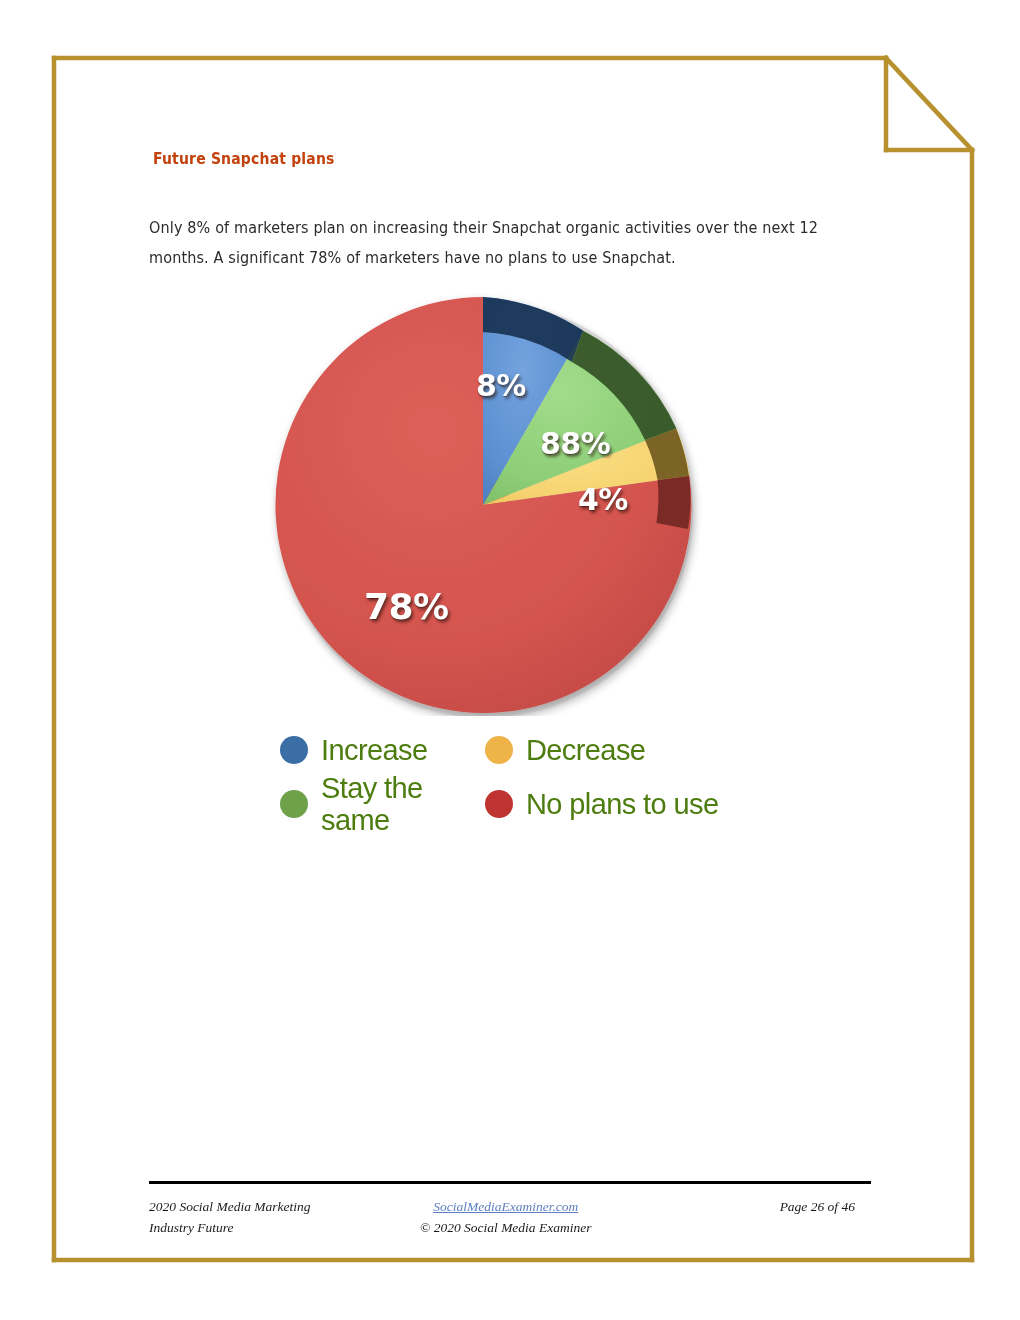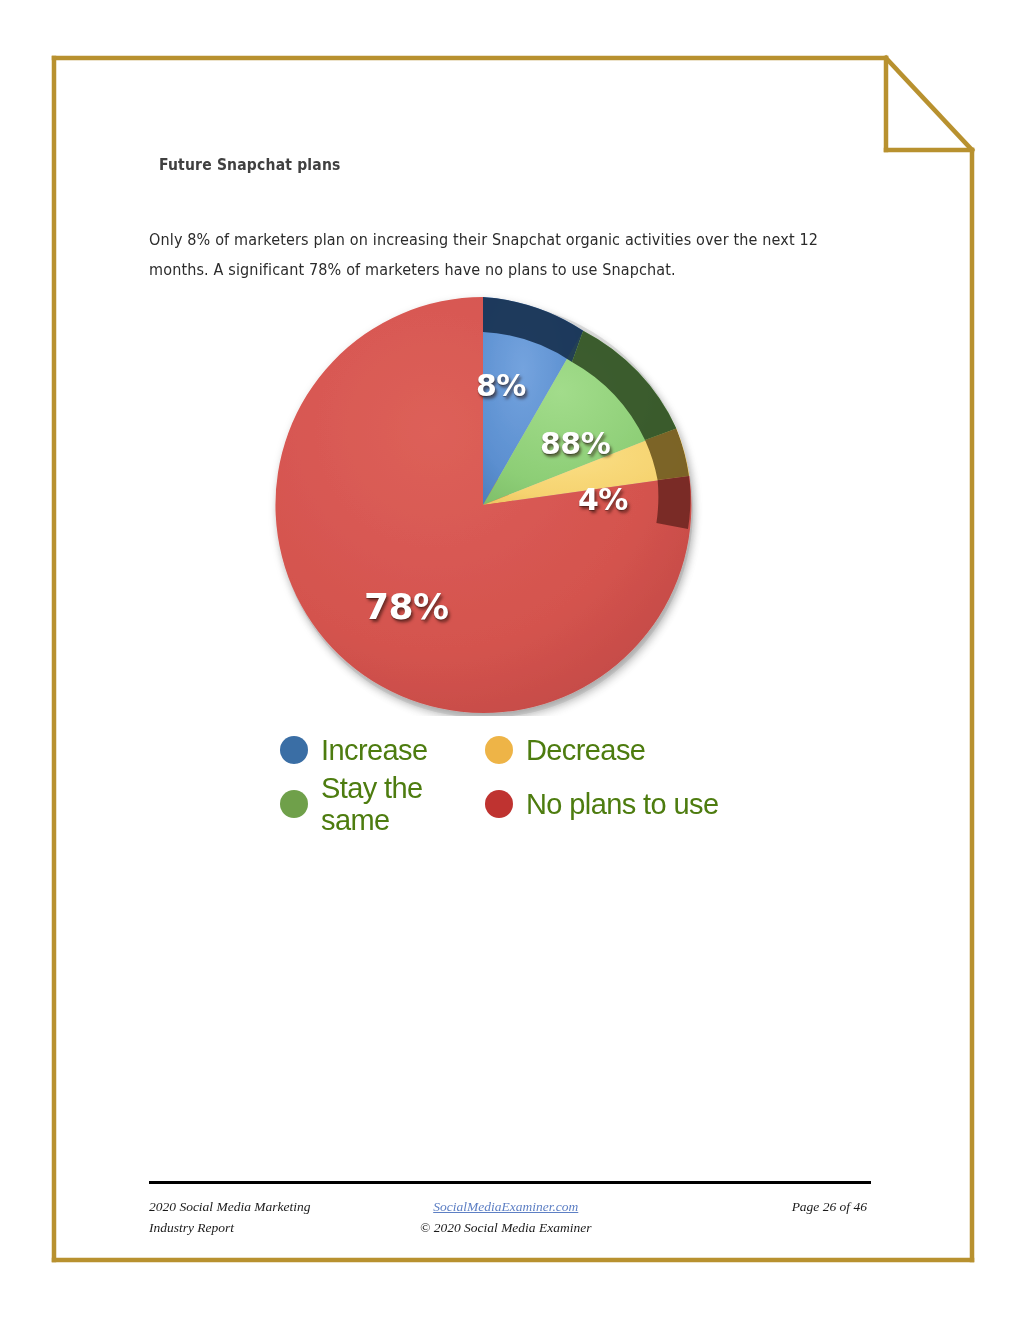--- a/index.html
+++ b/index.html
@@ -11,22 +11,22 @@
     overflow:hidden;
   }
   .page{position:relative;width:1020px;height:1320px;background:#fff;}
 
   
   .border-svg{position:absolute;left:0;top:0;width:1020px;height:1320px;pointer-events:none;}
 
   
   .content{position:absolute;left:149px;top:146px;width:722px;}
   .heading{
-    font-size:15.5px;font-weight:bold;color:#404040;
-    letter-spacing:.2px;margin:10px;
+    font-size:15.5px;font-weight:bold;color:#c2410c;
+    letter-spacing:.2px;margin:4px;
     font-family:"DejaVu Sans Condensed","Liberation Sans",sans-serif;
   }
   .body-text{
     margin:0;padding-top:41px;
     font-size:16px;line-height:30px;color:#2b2b2b;
     letter-spacing:.15px;
     font-family:"DejaVu Sans Condensed","Liberation Sans",sans-serif;
   }
 
   
@@ -67,21 +67,21 @@
   
   .footer{position:absolute;left:149px;top:1181px;width:722px;}
   .footer-rule{height:2.5px;background:#000;width:722px;}
   .footer-cols{
     position:relative;padding-top:12px;height:52px;
     font-family:"Liberation Serif","DejaVu Serif",serif;
     font-size:13.5px;color:#1a1a1a;line-height:21px;font-style:italic;
   }
   .f-left{position:absolute;left:0;top:12px;}
   .f-center{position:absolute;left:271px;top:12px;text-align:center;}
-  .f-right{position:absolute;right:4px;top:12px;}
+  .f-right{position:absolute;right:16px;top:12px;}
   .f-link{color:#5d7fc4;text-decoration:underline;}
 </style>
 </head>
 <body>
 
 <div class="page">
 
   <svg class="border-svg" viewBox="0 0 1020 1320" width="1020" height="1320">
     <g id="border-lines" fill="none" stroke="#b8912f" stroke-width="4.5" stroke-linecap="square">
       <path d="M 54,58 L 886,58"></path>
@@ -179,21 +179,21 @@
         <span class="legend-label">No plans to use</span>
       </div>
     </div>
   </div>
 
   <div class="footer">
     <div class="footer-rule"></div>
     <div class="footer-cols">
       <div class="f-left">
         <div>2020 Social Media Marketing</div>
-        <div>Industry Report</div>
+        <div>Industry Future</div>
       </div>
       <div class="f-center">
         <div><a class="f-link" href="#">SocialMediaExaminer.com</a></div>
         <div>© 2020 Social Media Examiner</div>
       </div>
       <div class="f-right">Page 26 of 46</div>
     </div>
   </div>
 
 </div>

